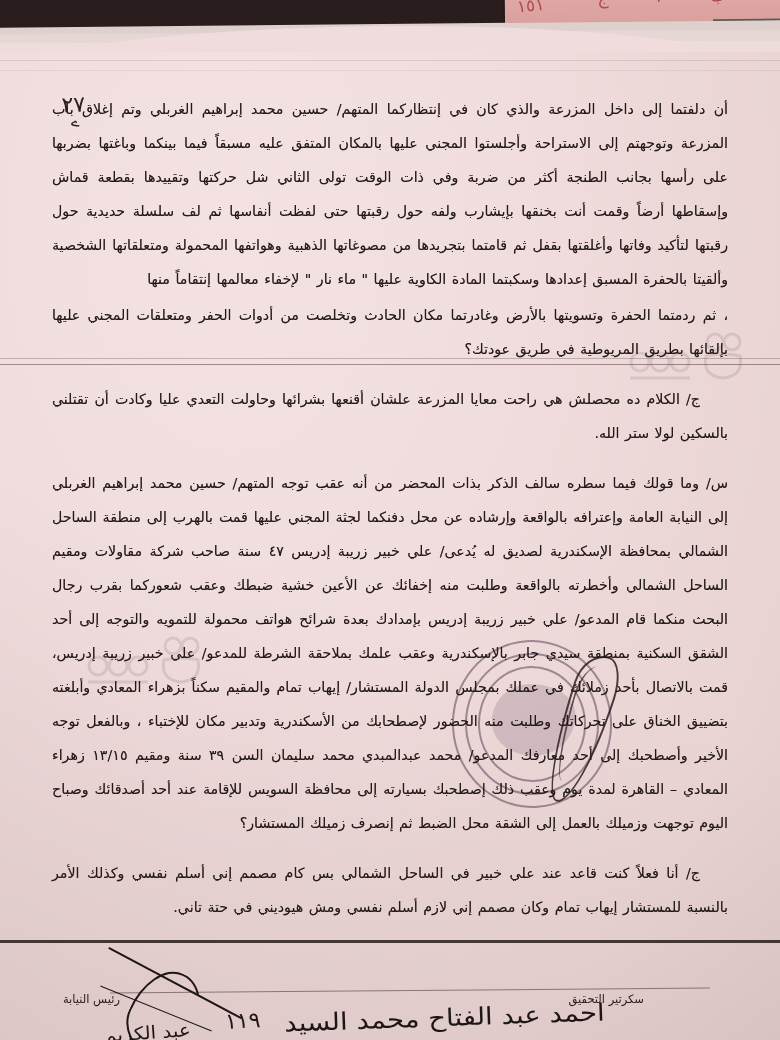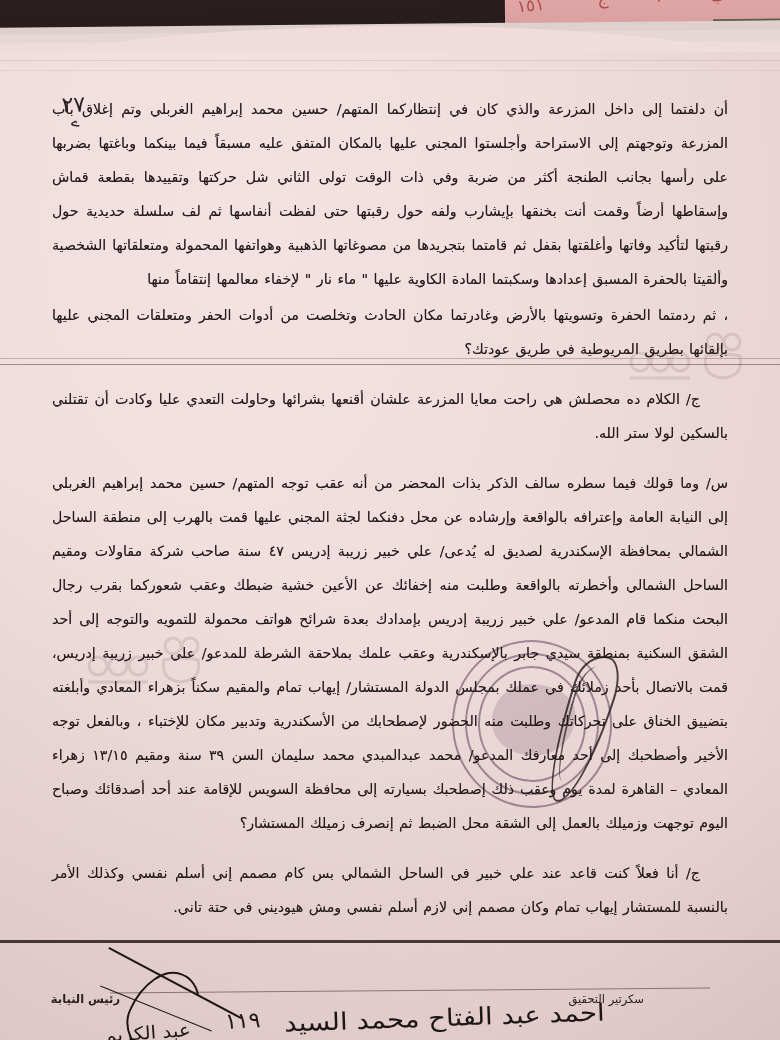--- a/index.html
+++ b/index.html
@@ -178,21 +178,21 @@
     position:absolute;left:0;top:978px;width:780px;height:62px;
     direction:rtl;
   }
   .sig-label{
     position:absolute;
     font-family:"DejaVu Sans", sans-serif;
     font-size:11.5px;color:#2a2020;
     letter-spacing:.5px;
   }
   .lbl-sec{right:136px;top:14px;}
-  .lbl-chief{right:660px;top:14px;font-weight:bold;}
+  .lbl-chief{right:660px;top:14px;}
 
   
   .hand{
     position:absolute;
     font-family:"DejaVu Serif", serif;
     color:#1d1616;
     white-space:nowrap;
   }
   .sig-name{
     right:196px;top:26px;font-size:24px;

